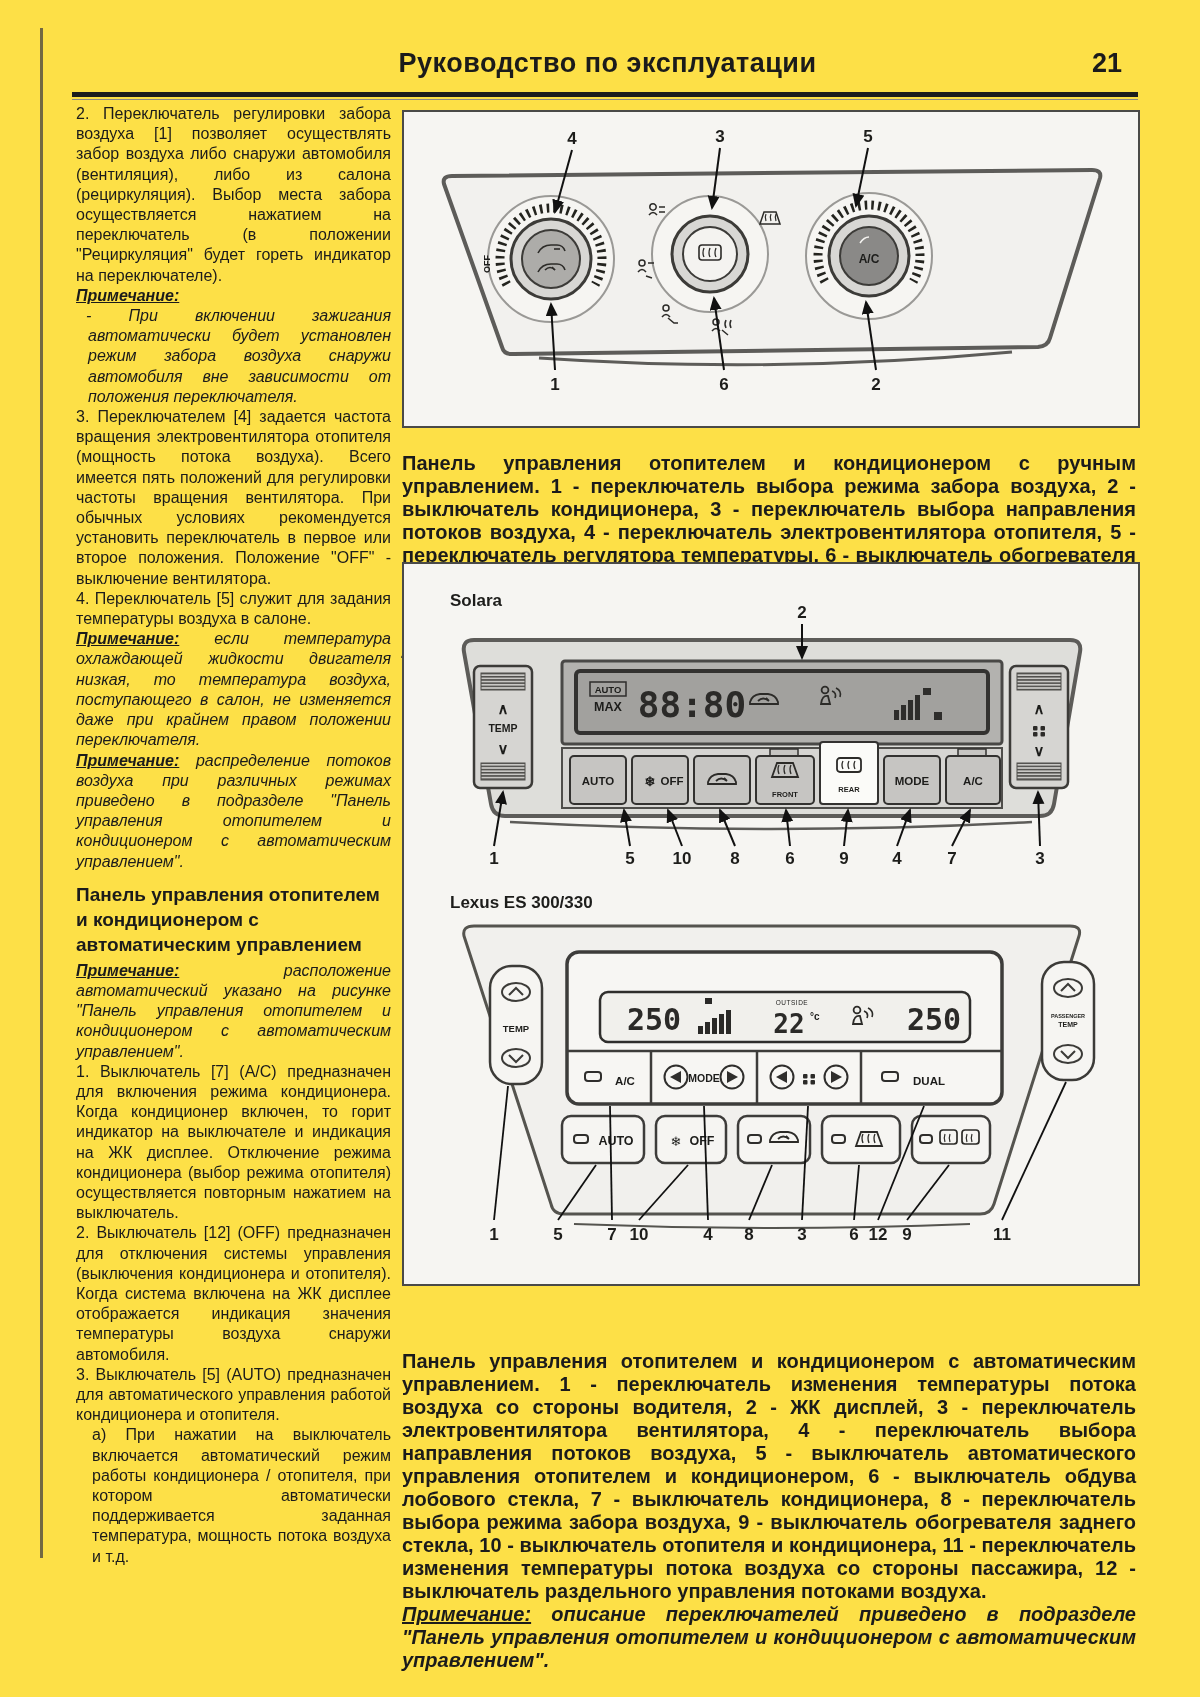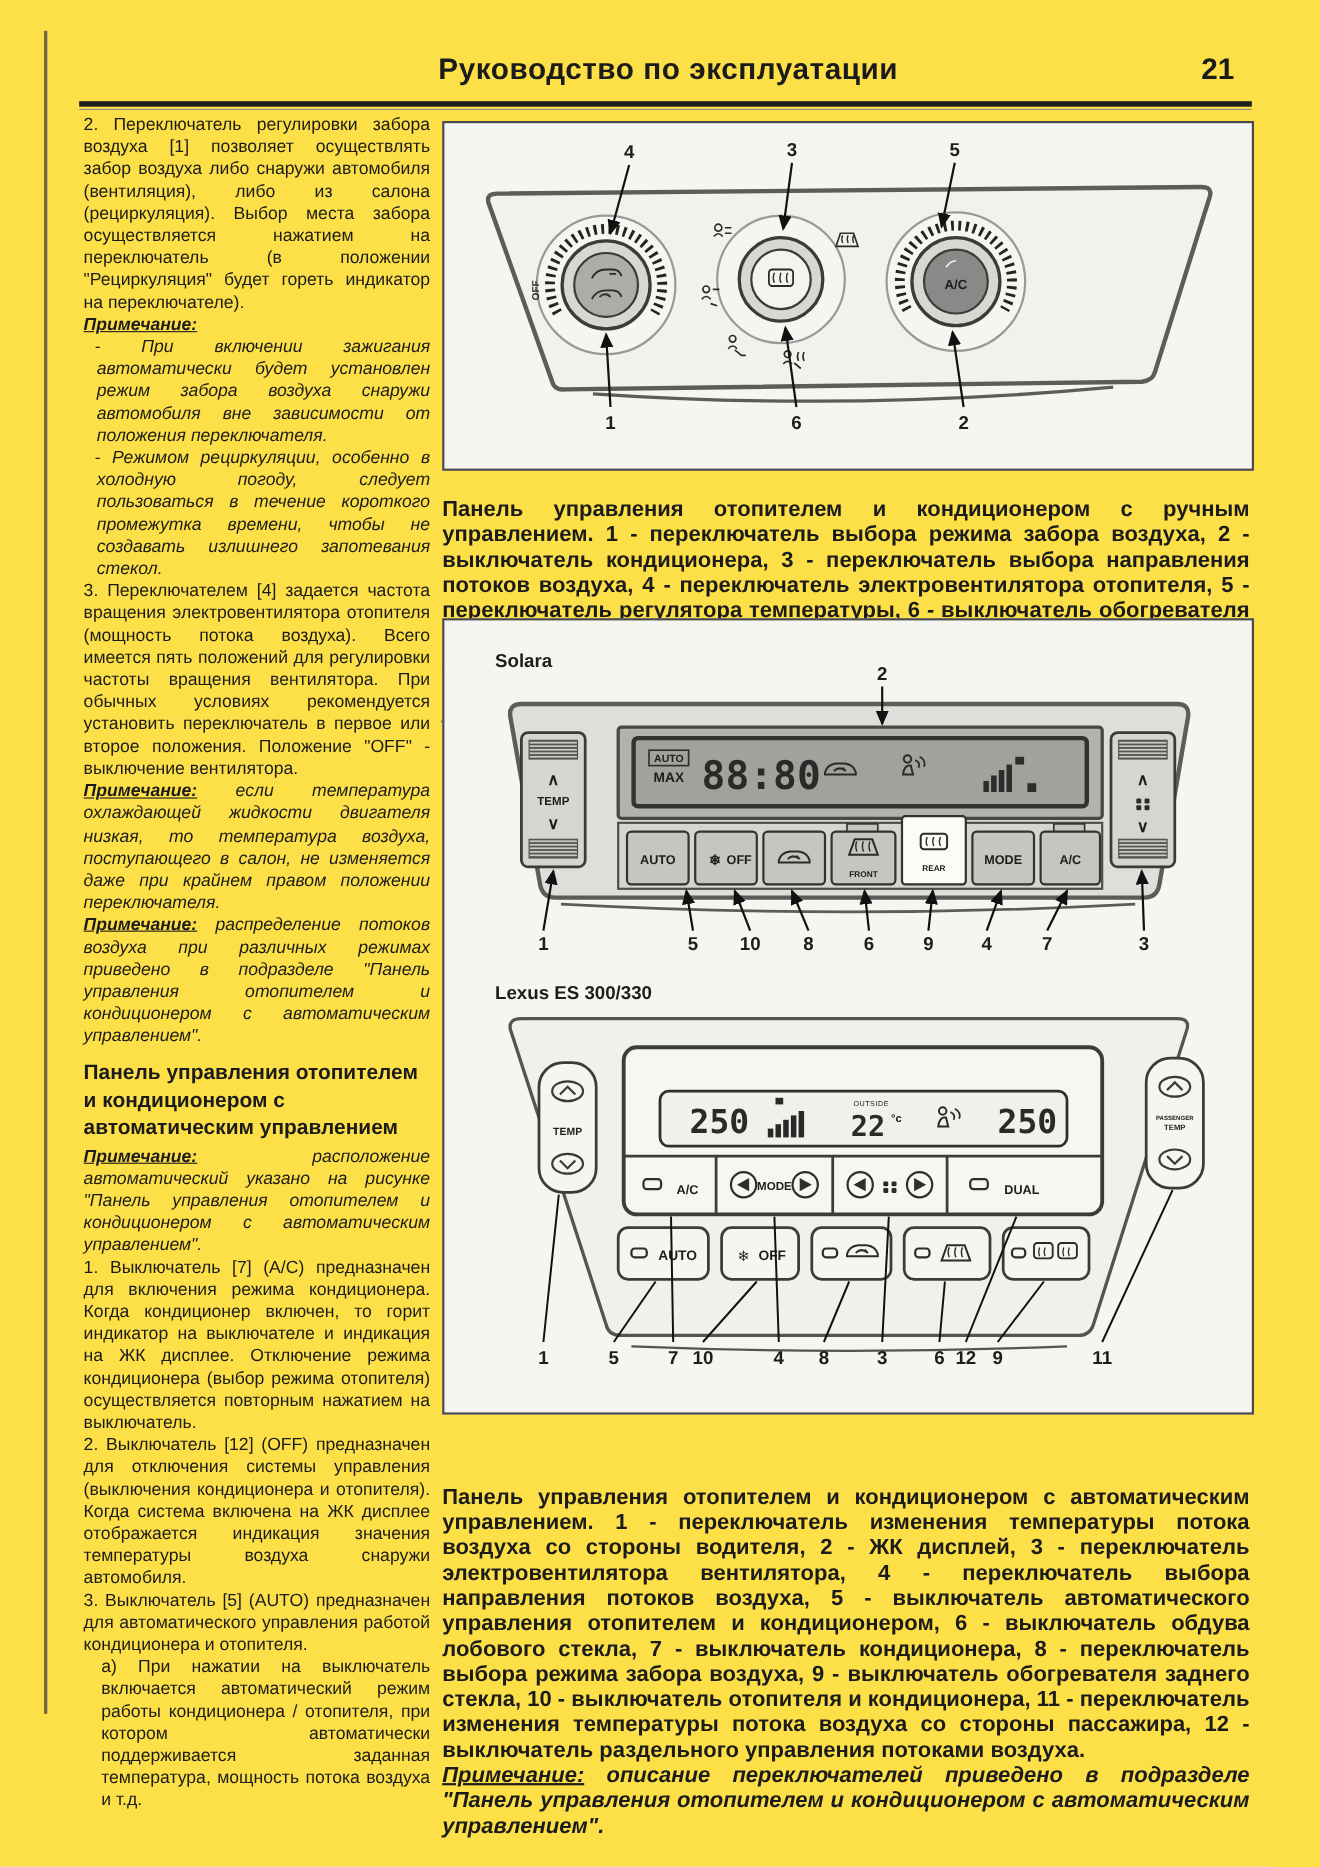--- a/index.html
+++ b/index.html
@@ -43,22 +43,22 @@
     <div class="hdr-title">Руководство по эксплуатации</div>
     <div class="hdr-num">21</div>
   </div>
   <div class="rule1"></div>
   <div class="rule2"></div>
 
   <div class="leftcol">
     <p class="para">2. Переключатель регулировки забора воздуха [1] позволяет осуществлять забор воздуха либо снаружи автомобиля (вентиляция), либо из салона (рециркуляция). Выбор места забора осуществляется нажатием на переключатель (в положении "Рециркуляция" будет гореть индикатор на переключателе).</p>
     <p class="note"><span class="nl">Примечание:</span></p>
     <p class="note item">- При включении зажигания автоматически будет установлен режим забора воздуха снаружи автомобиля вне зависимости от положения переключателя.</p>
-    <p class="note item">- Режимом рециркуляции, особенно в холодную погоду, следует пользоваться в течение короткого промежутка времени, чтобы не создавать излишнего запотевания стекол.</p>
     <p class="para">3. Переключателем [4] задается частота вращения электровентилятора отопителя (мощность потока воздуха). Всего имеется пять положений для регулировки частоты вращения вентилятора. При обычных условиях рекомендуется установить переключатель в первое или второе положения. Положение "OFF" - выключение вентилятора.</p>
+    <p class="para">4. Переключатель [5] служит для задания температуры воздуха в салоне.</p>
     <p class="note"><span class="nl">Примечание:</span><span> если температура охлаждающей жидкости двигателя низкая, то температура воздуха, поступающего в салон, не изменяется даже при крайнем правом положении переключателя.</span></p>
     <p class="note"><span class="nl">Примечание:</span><span> распределение потоков воздуха при различных режимах приведено в подразделе "Панель управления отопителем и кондиционером с автоматическим управлением".</span></p>
     <h2 class="h2">Панель управления отопителем и кондиционером с автоматическим управлением</h2>
     <p class="note"><span class="nl">Примечание:</span><span> расположение автоматический указано на рисунке "Панель управления отопителем и кондиционером с автоматическим управлением".</span></p>
     <p class="para">1. Выключатель [7] (A/C) предназначен для включения режима кондиционера. Когда кондиционер включен, то горит индикатор на выключателе и индикация на ЖК дисплее. Отключение режима кондиционера (выбор режима отопителя) осуществляется повторным нажатием на выключатель.</p>
     <p class="para">2. Выключатель [12] (OFF) предназначен для отключения системы управления (выключения кондиционера и отопителя). Когда система включена на ЖК дисплее отображается индикация значения температуры воздуха снаружи автомобиля.</p>
     <p class="para">3. Выключатель [5] (AUTO) предназначен для автоматического управления работой кондиционера и отопителя.</p>
     <p class="para" style="padding-left:16px;">а) При нажатии на выключатель включается автоматический режим работы кондиционера / отопителя, при котором автоматически поддерживается заданная температура, мощность потока воздуха и т.д.</p>
   </div>
 

